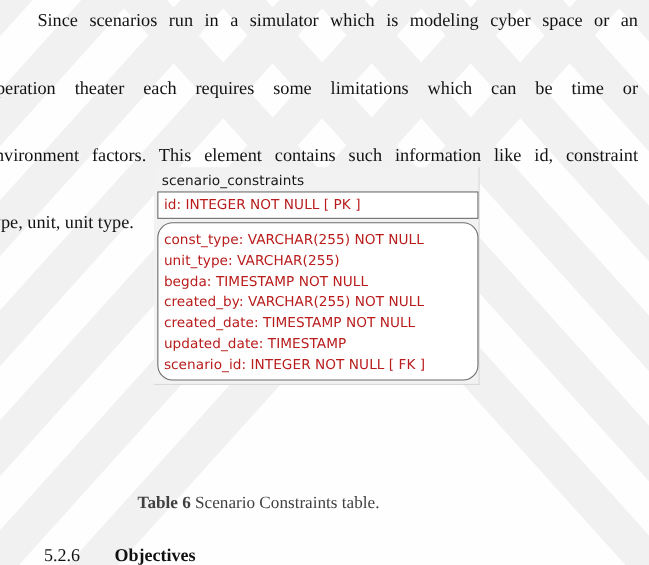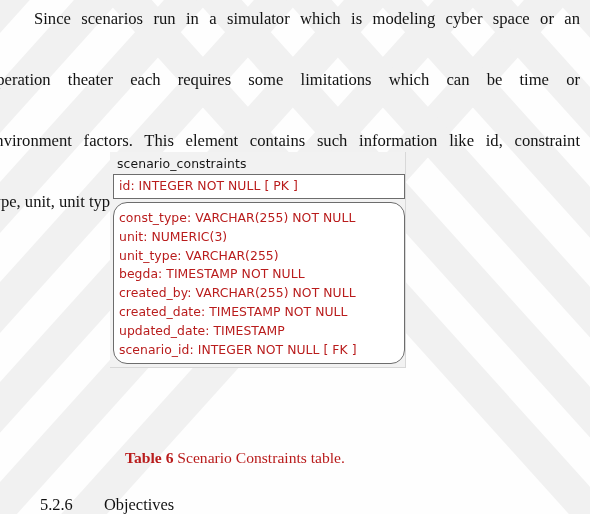--- a/index.html
+++ b/index.html
@@ -63,21 +63,21 @@
     display: inline-block;
     width: 46px;
   }
   #paragraph .last-line {
     text-align: left;
   }
 
   
   #er-figure {
     position: absolute;
-    left: 110px;
+    left: 140px;
     top: 152px;
     width: 296px;
     z-index: 2;
   }
 
   #er-panel {
     background: #f2f2f2;
     border: 1px solid #d8d8d8;
     border-left: none;
     border-top: none;
@@ -130,21 +130,21 @@
   
   #caption {
     position: absolute;
     left: 0;
     top: 447px;
     width: 470px;
     text-align: center;
     z-index: 2;
     font-size: 15.6px;
     line-height: 22px;
-    color: #b91c1c;
+    color: #404040;
   }
   #caption .cap-label {
     font-weight: bold;
   }
 
   
   #section-heading {
     position: absolute;
     left: 40px;
     top: 494px;
@@ -152,21 +152,21 @@
     font-size: 16.4px;
     line-height: 22px;
     color: #111111;
     white-space: nowrap;
   }
   #section-heading .sec-num {
     display: inline-block;
     width: 64px;
   }
   #section-heading .sec-title {
-    font-weight: normal;
+    font-weight: bold;
     margin-top: 24px;
   }
 </style>
 </head>
 <body>
 
 <div id="page">
 
   <div id="watermark">
 
@@ -208,21 +208,20 @@
     <div id="er-panel">
 
       <div id="er-title">scenario_constraints</div>
 
       <div class="er-box" id="er-pk-box">
         <div class="er-row">id: INTEGER   NOT NULL  [ PK ]</div>
       </div>
 
       <div class="er-box" id="er-fields-box">
         <div class="er-row">const_type: VARCHAR(255)   NOT NULL</div>
-        <div class="er-row">unit: NUMERIC(3)</div>
         <div class="er-row">unit_type: VARCHAR(255)</div>
         <div class="er-row">begda: TIMESTAMP   NOT NULL</div>
         <div class="er-row">created_by: VARCHAR(255)   NOT NULL</div>
         <div class="er-row">created_date: TIMESTAMP   NOT NULL</div>
         <div class="er-row">updated_date: TIMESTAMP</div>
         <div class="er-row">scenario_id: INTEGER   NOT NULL  [ FK ]</div>
       </div>
 
     </div>
   </div>

